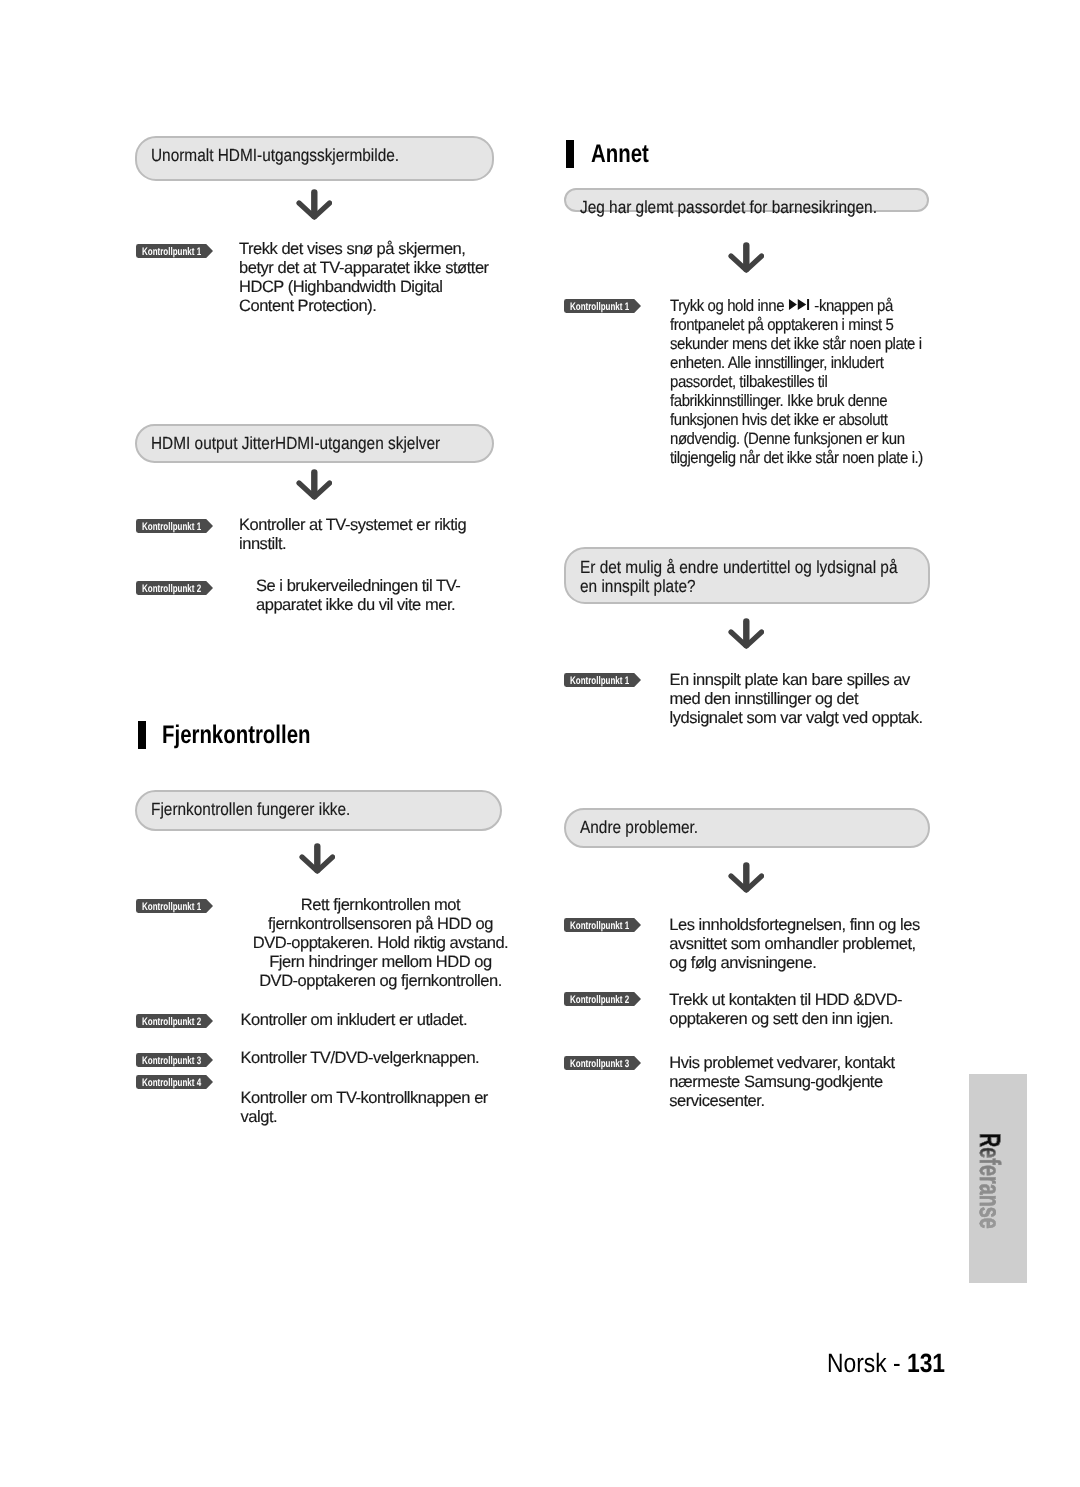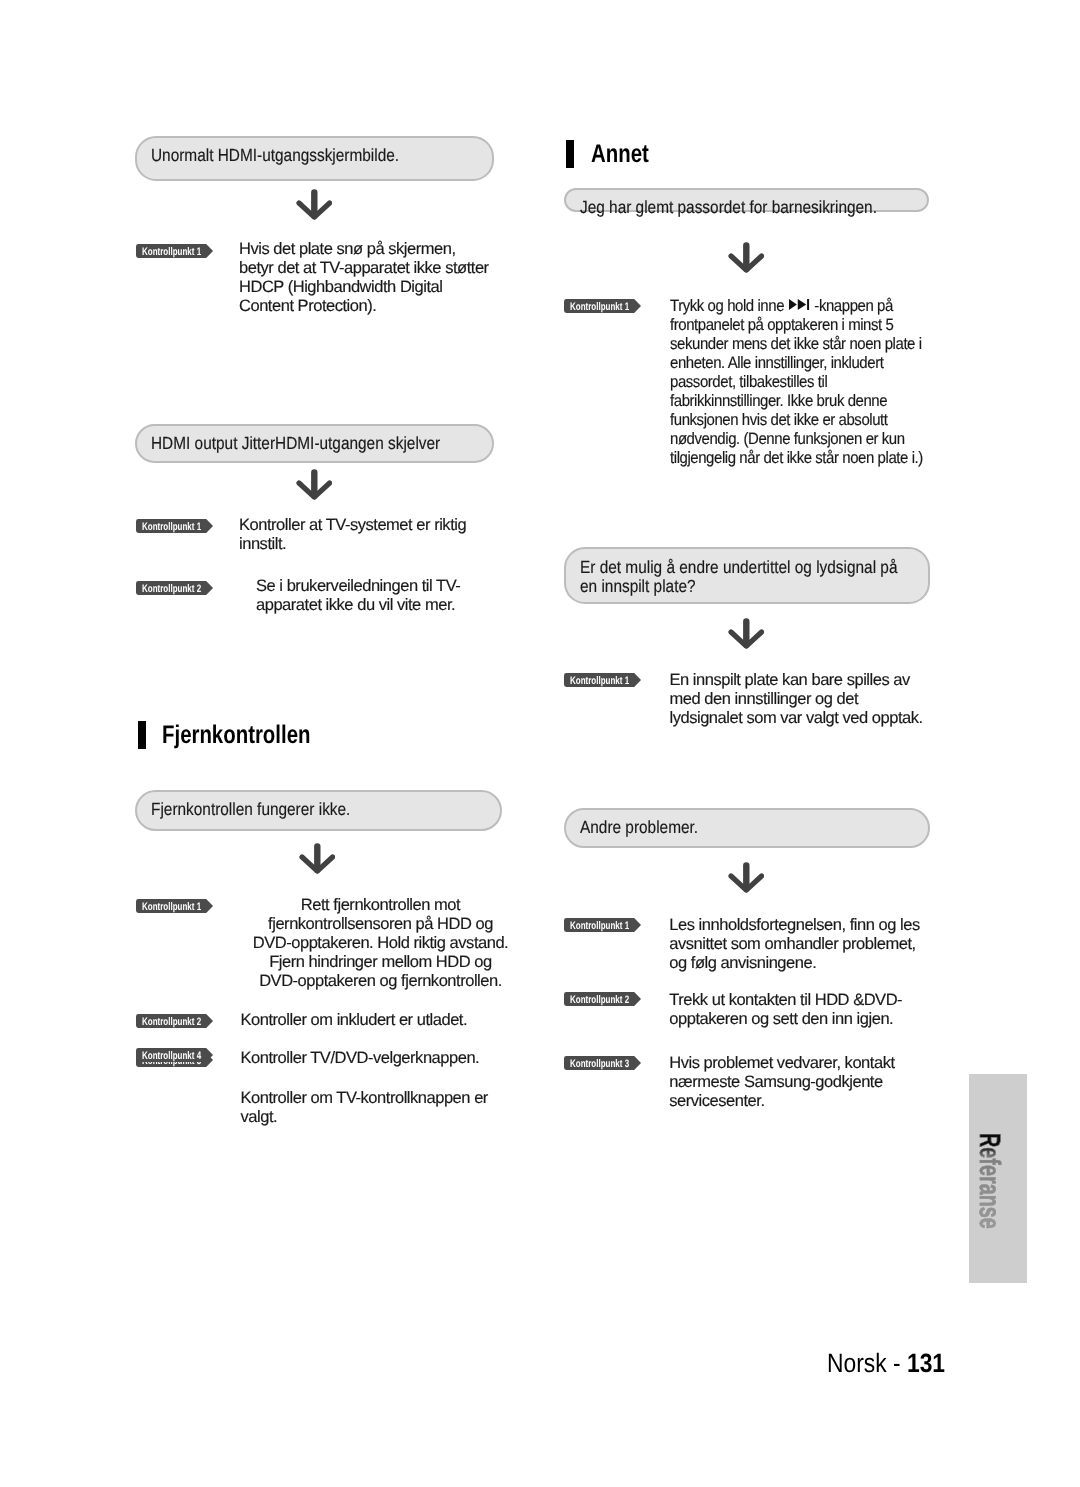--- a/index.html
+++ b/index.html
@@ -137,21 +137,21 @@
           <use href="#sym-arrow-down"></use>
         </svg>
     </span>
     <span class="badge" style="left:136px; top:244px;">
       <svg width="77" height="14" fill="#4b4b4b">
           <use href="#sym-badge"></use>
         </svg>
       <span class="bt">Kontrollpunkt 1</span>
     </span>
     <div class="cptext" style="left:239px; top:240px; width:270px;">
-      <span>Hvis det plate snø på skjermen,</span><br>
+      <span>Trekk det vises snø på skjermen,</span><br>
       <span>betyr det at TV-apparatet ikke støtter</span><br>
       <span>HDCP (Highbandwidth Digital</span><br>
       <span>Content Protection).</span>
     </div>
 
     <div class="qbox" style="left:135px; top:424px; width:359px; height:39px;">
       <span class="qt">HDMI output JitterHDMI-utgangen skjelver</span>
     </div>
     <span class="arrow" style="left:296px; top:469px; width:36px; height:31px;">
       <svg width="36" height="31" style="color:#414141">
@@ -216,21 +216,21 @@
     </div>
     <span class="badge" style="left:136px; top:1053px;">
       <svg width="77" height="14" fill="#4b4b4b">
           <use href="#sym-badge"></use>
         </svg>
       <span class="bt">Kontrollpunkt 3</span>
     </span>
     <div class="cptext" style="left:240.5px; top:1049px; width:280px;">
       <span>Kontroller </span><b>TV</b><span>/</span><b>DVD</b><span>-velgerknappen.</span>
     </div>
-    <span class="badge" style="left:136px; top:1048px;">
+    <span class="badge" style="left:136px; top:1075px;">
       <svg width="77" height="14" fill="#4b4b4b">
           <use href="#sym-badge"></use>
         </svg>
       <span class="bt">Kontrollpunkt 4</span>
     </span>
     <div class="cptext" style="left:240.5px; top:1089px; width:280px;">
       <span>Kontroller om TV-kontrollknappen er</span><br>
       <span>valgt.</span>
     </div>
   </div>

